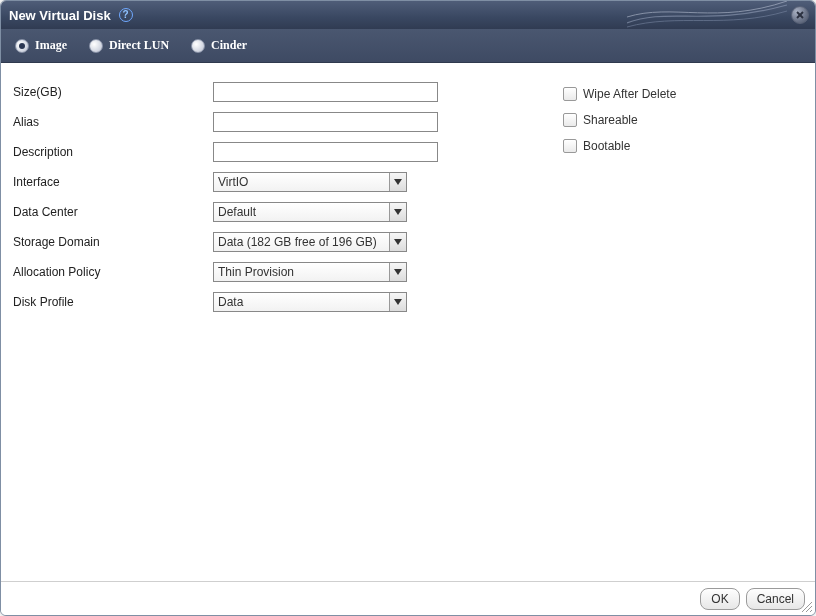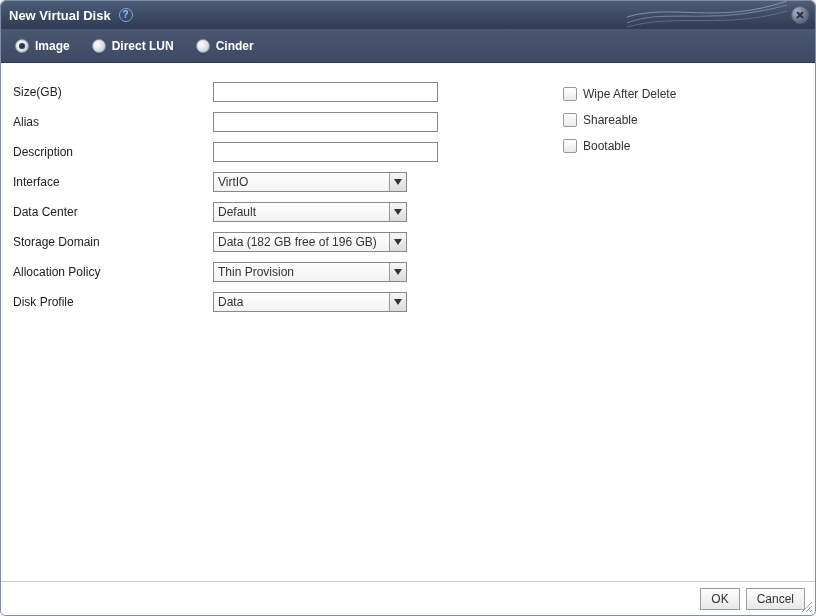--- a/index.html
+++ b/index.html
@@ -37,21 +37,21 @@
     position:absolute; right:28px; top:0; height:28px; width:160px; pointer-events:none; opacity:0.55;
   }
   .tabbar {
     height:34px;
     background:linear-gradient(to bottom,#4a5770 0%,#3e4a63 100%);
     display:flex; align-items:center; gap:22px; padding:0 14px;
     border-bottom:1px solid #2f394e;
   }
   .tab-radio {
     display:flex; align-items:center; gap:6px; color:#fff; font-weight:bold;
-    font-size:12px; cursor:pointer;
+    font-size:12px; cursor:pointer;font-family:Liberation Serif, serif;
   }
   .radio-dot {
     width:14px; height:14px; border-radius:50%;
     background:radial-gradient(circle at 35% 35%, #fff 0%, #d9dde6 55%, #b9bfcf 100%);
     border:1px solid #8a93a8; display:flex; align-items:center; justify-content:center;
   }
   .radio-dot.checked::after {
     content:""; width:6px; height:6px; border-radius:50%;
     background:#2b3752;
   }
@@ -85,21 +85,21 @@
     background:linear-gradient(to bottom,#fff 0%,#eaeaea 100%); cursor:pointer;
   }
   .footer {
     height:34px; border-top:1px solid #cfcfcf;
     display:flex; align-items:center; justify-content:flex-end;
     padding:0 10px; gap:6px; position:relative;
     background:#fff;
   }
   .btn {
     min-width:30px; height:22px; padding:0 10px;
-    border:1px solid #9b9b9b; border-radius:0;
+    border:1px solid #9b9b9b; border-radius:8px;
     background:linear-gradient(to bottom,#fefefe 0%,#e7e7e7 100%);
     font-size:12px; cursor:pointer;
     display:flex; align-items:center; justify-content:center;
   }
   .resize-grip {
     position:absolute; right:2px; bottom:2px; width:14px; height:14px; pointer-events:none;
   }
 </style>
 </head>
 <body>

